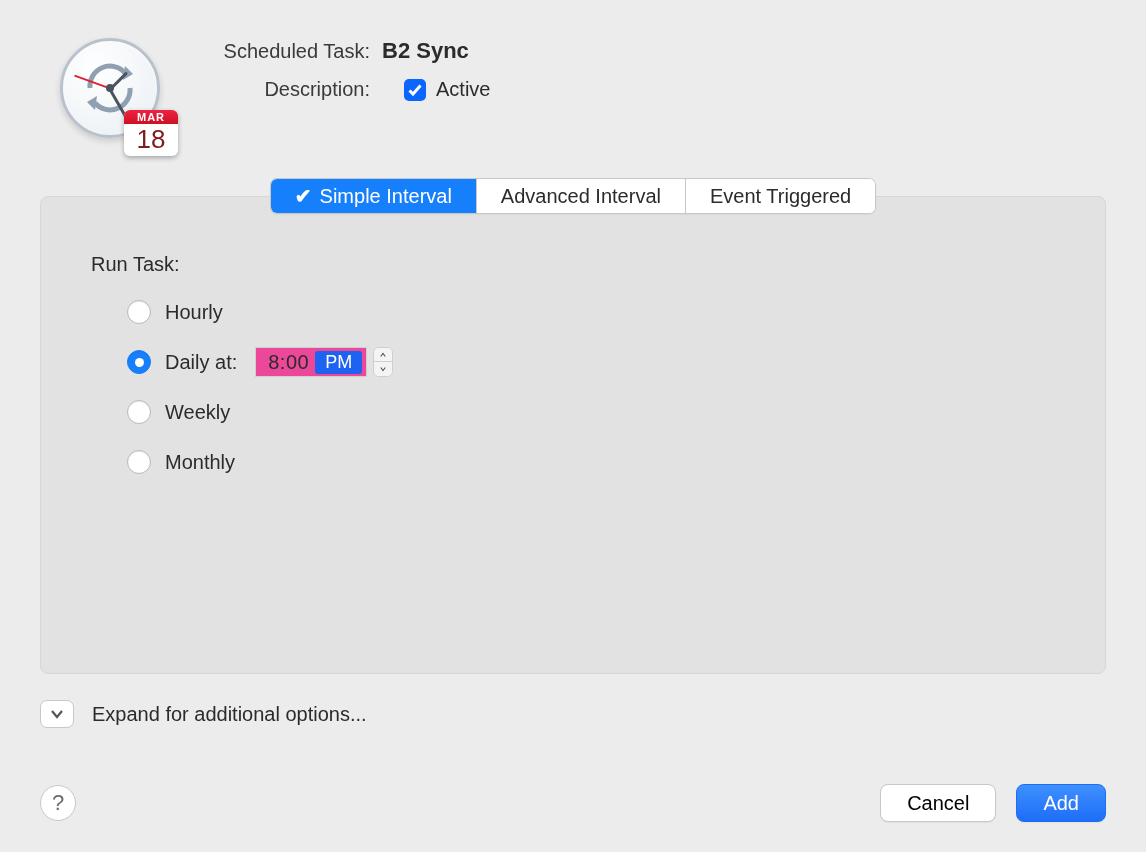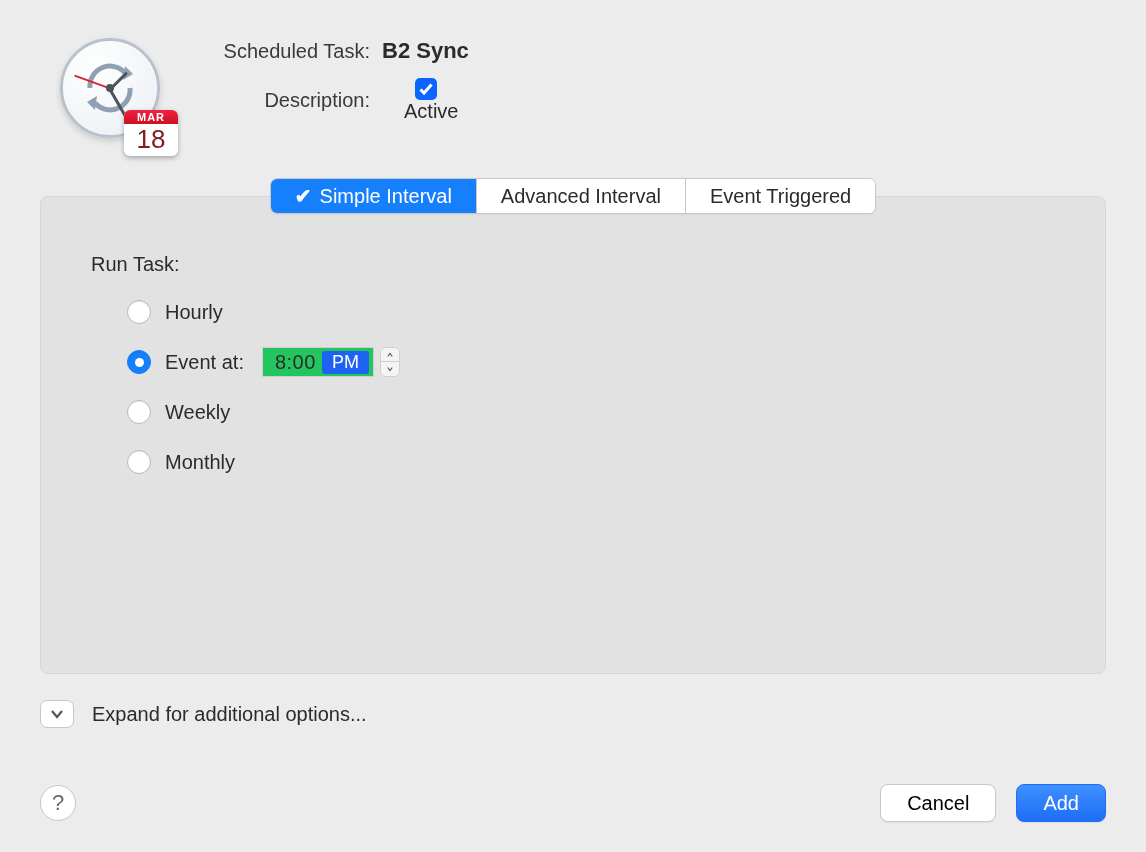--- a/index.html
+++ b/index.html
@@ -25,21 +25,21 @@
   .text-input {
     flex: 1;
     height: 32px;
     border: 1px solid #c9c9c9;
     background: #fff;
     font-size: 19px;
     padding: 2px 8px;
     color: #2b2b2b;
     font-family: inherit;
   }
-  .active-chk-wrap { display:flex; align-items:center; margin-left: 22px; flex-direction: column; }
+  .active-chk-wrap { display:flex; align-items:center; margin-left: 22px; }
   .chk {
     width: 22px; height: 22px; border-radius: 5px;
     background: #0a66ff;
     display:inline-flex; align-items:center; justify-content:center;
     margin-right: 10px; cursor:pointer;
   }
   .chk svg { width: 16px; height: 16px; stroke:#fff; stroke-width:3; fill:none; }
 
   
   .seg-wrap { display:flex; justify-content:center; margin-top: 30px; position:relative; z-index:2; }
@@ -75,21 +75,21 @@
     margin-right: 14px; cursor:pointer; box-shadow: inset 0 1px 1px rgba(0,0,0,0.08);
   }
   .radio.checked { background:#167ffc; border-color:#167ffc; }
   .radio.checked::after {
     content:""; width:9px; height:9px; border-radius:50%; background:#fff;
   }
   .radio-label { font-size: 20px; }
 
   .time-field {
     display:inline-flex; align-items:center; margin-left: 18px;
-    border:1px solid #cfcfcf; background:#22c55e; height: 30px; text-align: center;
+    border:1px solid #cfcfcf; background:#ec4899; height: 30px; text-align: center;
   }
   .time-text { padding: 0 6px 0 12px; letter-spacing: .5px; }
   .ampm { background:#1d62f0; color:#fff; padding: 1px 10px; border-radius:3px; margin-right:4px; font-size:18px; }
   .stepper {
     display:flex; flex-direction:column; border:1px solid #cfcfcf; border-radius:6px;
     margin-left:6px; overflow:hidden; background:#f4f4f4;
   }
   .step-btn {
     width: 18px; height: 14px; display:flex; align-items:center; justify-content:center;
     cursor:pointer; font-size:10px; border:none; background:#f4f4f4; color:#555;
@@ -210,21 +210,21 @@
 
   <div class="panel">
     <div class="run-label">Run Task:</div>
     <div class="radio-col">
       <div class="radio-row">
         <span class="radio"></span>
         <span class="radio-label">Hourly</span>
       </div>
       <div class="radio-row">
         <span class="radio checked"></span>
-        <span class="radio-label">Event  at:</span>
+        <span class="radio-label">Daily  at:</span>
         <span class="time-field">
           <span class="time-text">8:00</span>
           <span class="ampm">PM</span>
         </span>
         <span class="stepper">
           <button class="step-btn">
             <svg width="8" height="6" viewBox="0 0 8 6">
                 <polyline points="1,5 4,1 7,5" fill="none" stroke="#555" stroke-width="1.5"></polyline>
               </svg>
           </button>

